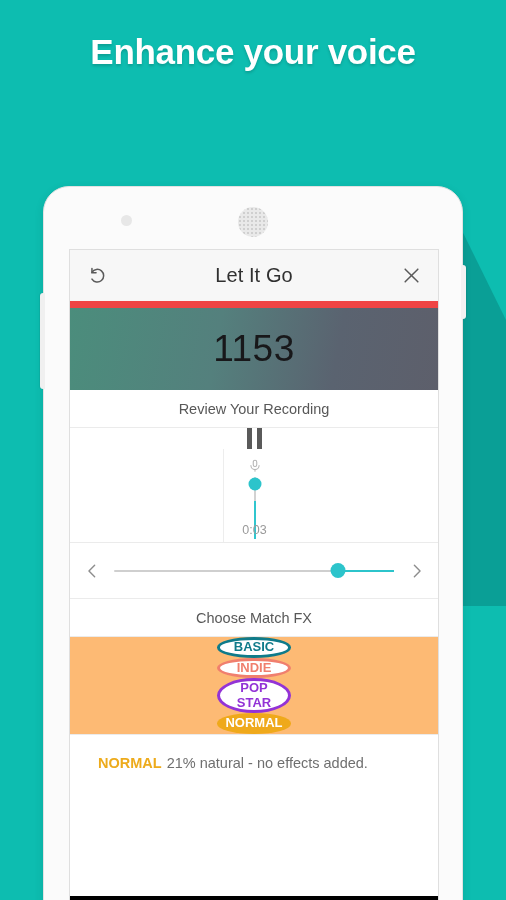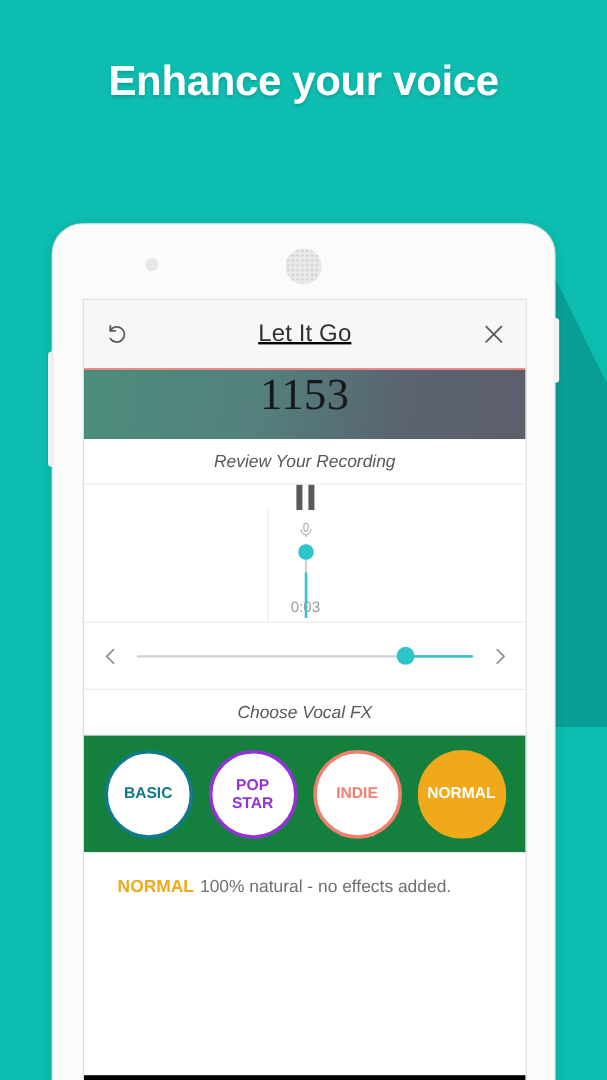--- a/index.html
+++ b/index.html
@@ -27,21 +27,21 @@
     width: 120px;
     height: 420px;
     background: #0a9f96;
     clip-path: polygon(0 0, 100% 58%, 100% 100%, 0 100%);
     z-index: 1;
   }
 
   
   .headline {
     position: absolute;
-    top: 48px;
+    top: 32px;
     left: 0;
     width: 506px;
     text-align: center;
     z-index: 4;
     color: #ffffff;
     font-size: 35px;
     font-weight: bold;
     line-height: 1.17;
     letter-spacing: -0.3px;
     text-shadow: 0 2px 3px rgba(0,0,0,0.17);
@@ -116,25 +116,24 @@
     background: #ffffff;
     border: 1px solid #dfdfdf;
     overflow: hidden;
   }
 
   
   .app-header {
     position: relative;
     height: 58px;
     background: #f7f7f7;
-    border-bottom: 1px solid #ef4444;
-    display: flex;
-    align-items: center;
-    justify-content: center;
-    text-decoration: underline;
+    border-bottom: 7px solid #ef4444;
+    display: flex;
+    align-items: center;
+    justify-content: center;
   }
   .app-title {
     font-size: 20px;
     color: #303030;
     letter-spacing: 0.1px;
   }
   .hdr-icon {
     position: absolute;
     top: 50%;
     transform: translateY(-50%);
@@ -143,44 +142,42 @@
     display: flex;
     align-items: center;
     justify-content: center;
     cursor: pointer;
   }
   .hdr-icon.left  { left: 12px; }
   .hdr-icon.right { right: 12px; }
 
   
   .score-band {
-    height: 58px;
+    height: 82px;
     background: linear-gradient(100deg, #4b8d7c 0%, #54807d 40%, #5a6370 72%, #5d5f6b 100%);
     display: flex;
-    align-items: flex-start;
-    justify-content: center;
-    font-family: Liberation Serif, serif;
+    align-items: center;
+    justify-content: center;
   }
   .score-value {
     font-size: 37px;
     color: #18181a;
     letter-spacing: 0.5px;
   }
 
   
   .sect-label {
     height: 38px;
     display: flex;
     align-items: center;
     justify-content: center;
     border-bottom: 1px solid #ebebeb;
     font-size: 14.5px;
     color: #585858;
     background: #fff;
-    font-style: italic;
   }
 
   
   .wave-row {
     position: relative;
     height: 115px;
     border-bottom: 1px solid #ebebeb;
     display: flex;
     align-items: center;
     background: #fff;
@@ -321,21 +318,22 @@
   }
 
   
   .fx-row {
     height: 98px;
     display: flex;
     align-items: center;
     justify-content: space-around;
     padding: 0 10px;
     border-bottom: 1px solid #ebebeb;
-    background: #15803d;
+    background: #fdba74;
+    flex-direction: column;
   }
   .fx {
     width: 74px;
     height: 74px;
     border-radius: 50%;
     display: flex;
     align-items: center;
     justify-content: center;
     text-align: center;
     font-size: 13px;
@@ -551,41 +549,41 @@
           <div class="mt-fill"></div>
           <div class="mt-thumb"></div>
         </div>
         <div class="chev">
           <svg width="17" height="24" viewBox="0 0 24 24" fill="none" stroke="#8d8d8d" stroke-width="2" stroke-linecap="round" stroke-linejoin="round">
             <polyline points="9,4 17,12 9,20"></polyline>
           </svg>
         </div>
       </div>
 
-      <div class="sect-label">Choose Vocal FX</div>
+      <div class="sect-label">Choose Match FX</div>
 
       <div class="fx-row">
         <div class="fx outline" style="color:#0f7b8a">
           <span>BASIC</span>
         </div>
+        <div class="fx outline" style="color:#f07f6e">
+          <span>INDIE</span>
+        </div>
         <div class="fx outline" style="color:#9333d6">
           <span style="white-space:pre-line">POP
 STAR</span>
         </div>
-        <div class="fx outline" style="color:#f07f6e">
-          <span>INDIE</span>
-        </div>
         <div class="fx filled" style="background:#efa91b;color:#fff">
           <span>NORMAL</span>
         </div>
       </div>
 
       <div class="desc-row">
         <b>NORMAL</b>
-        <span>100% natural - no effects added.</span>
+        <span>21% natural - no effects added.</span>
       </div>
 
       <div class="navbar">
         
         
         
       </div>
 
     </div>
   </div>

